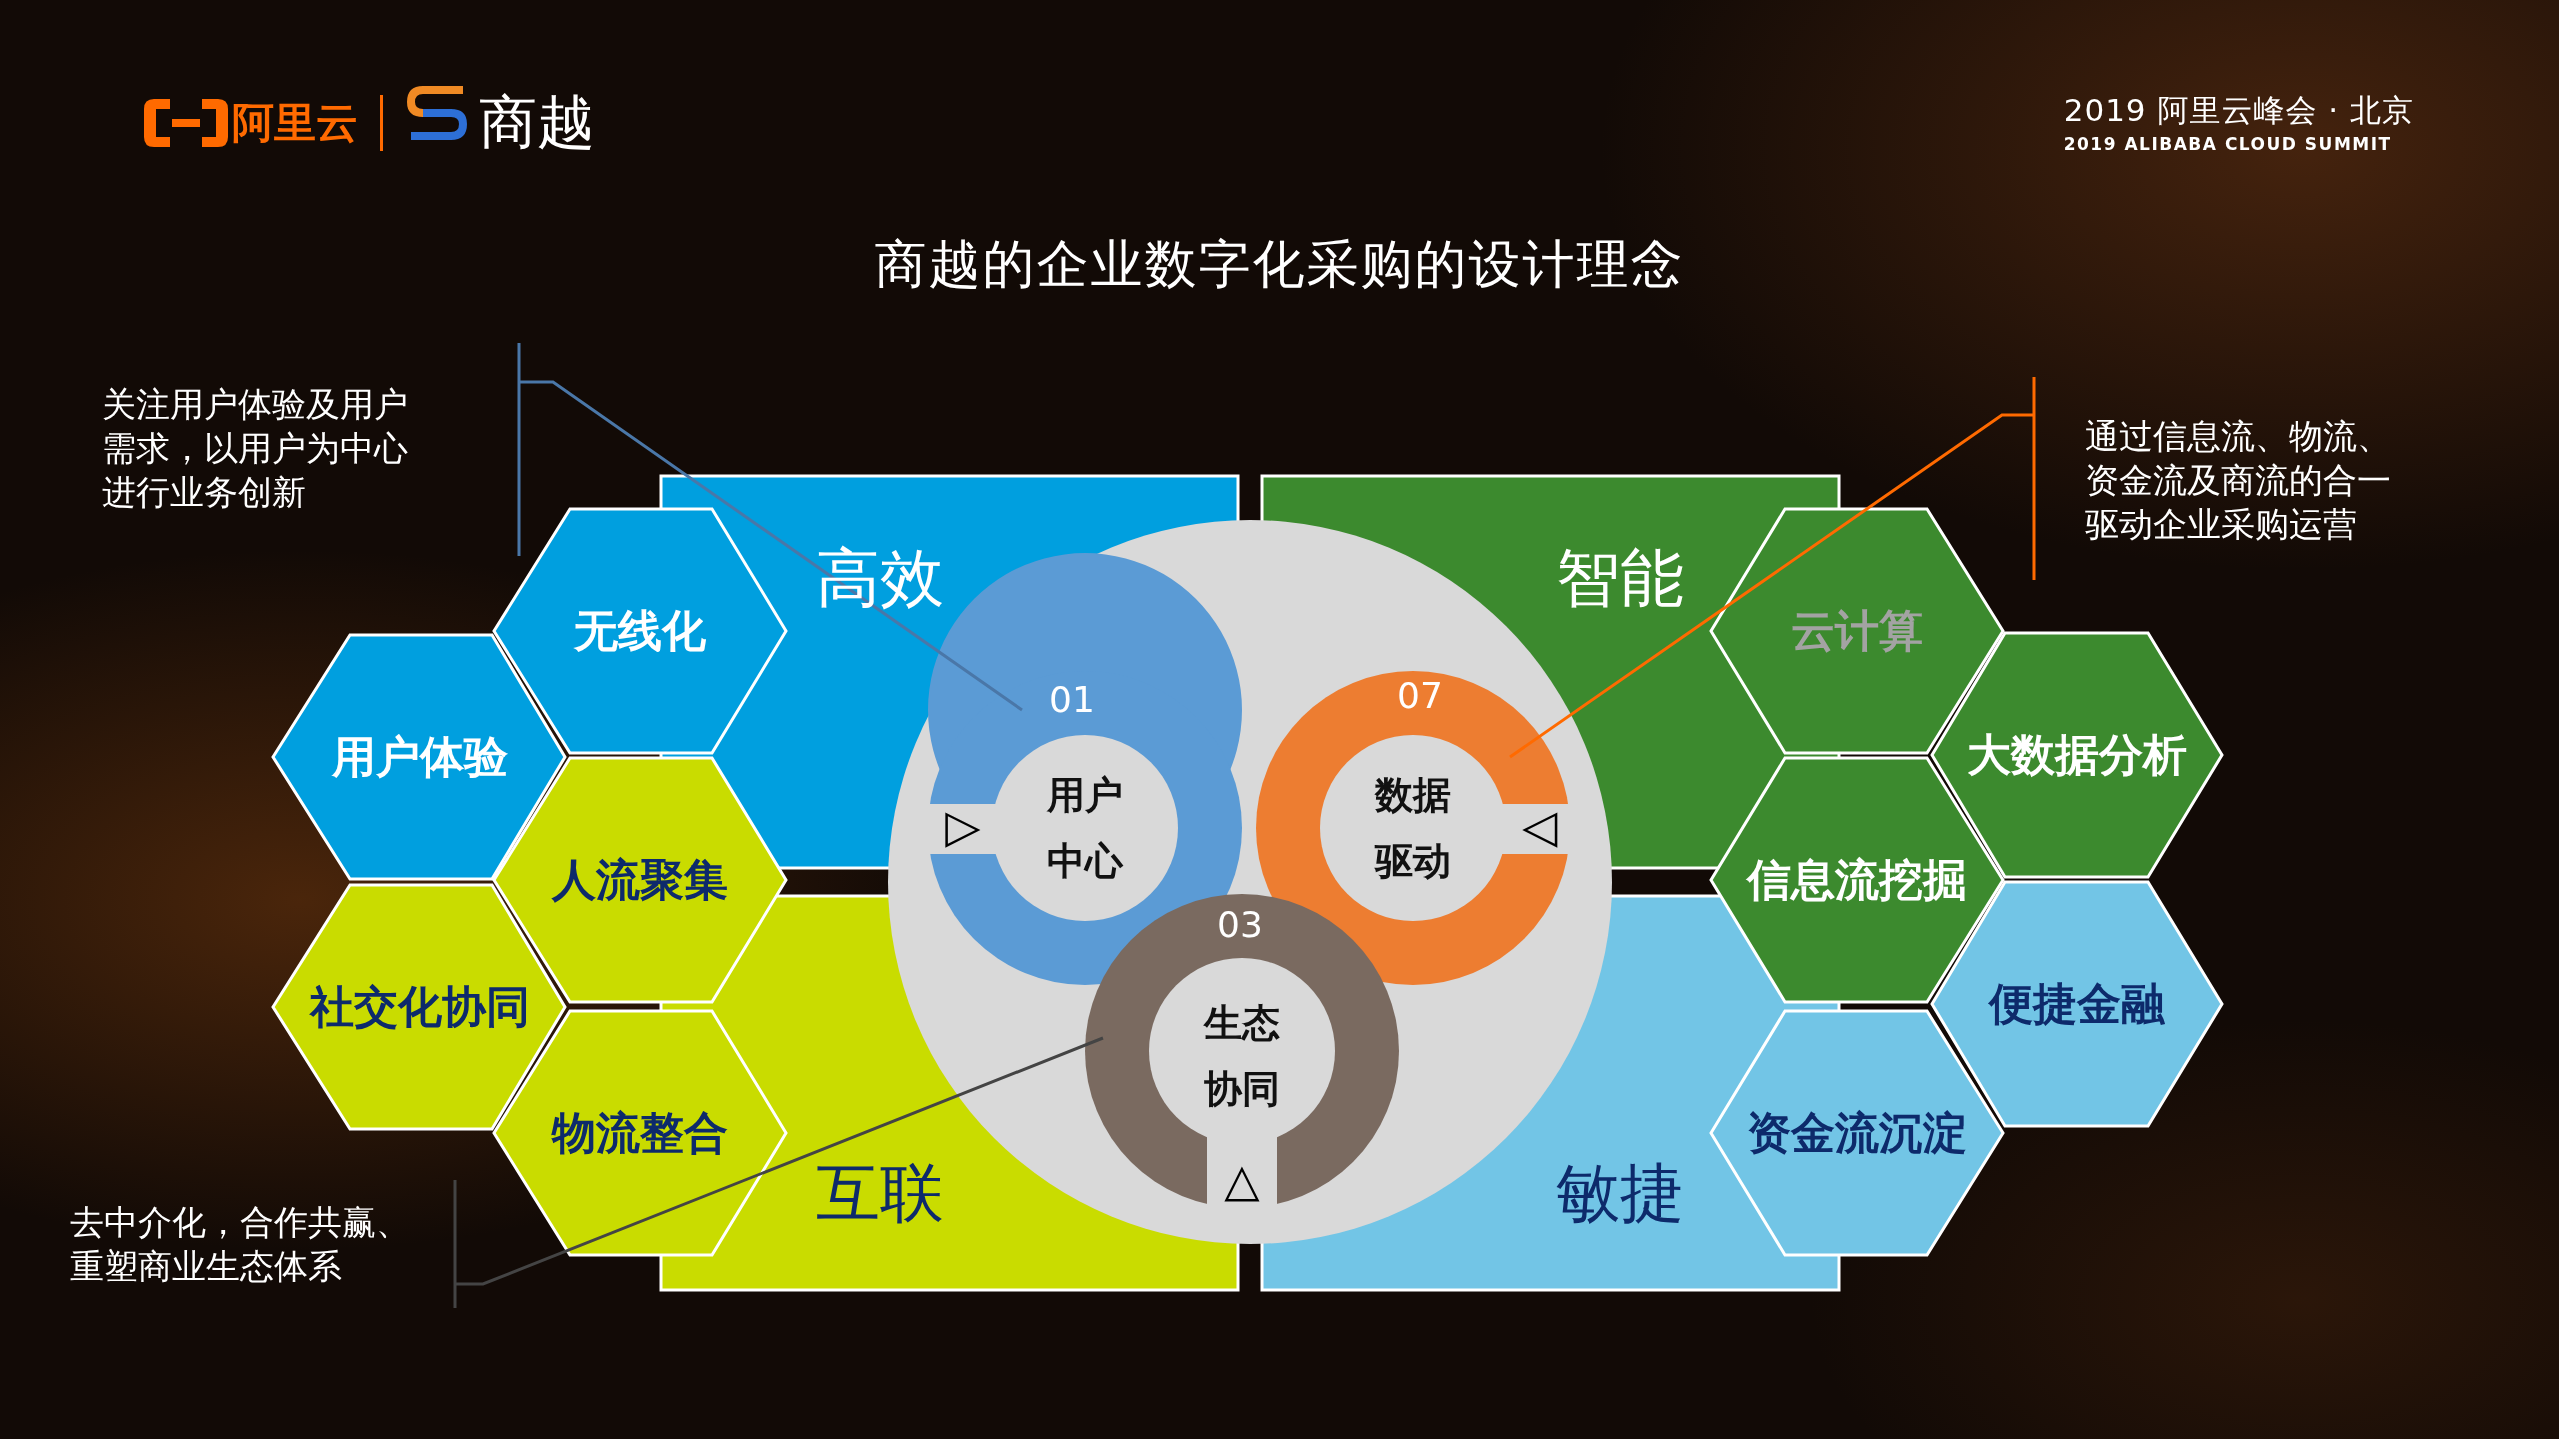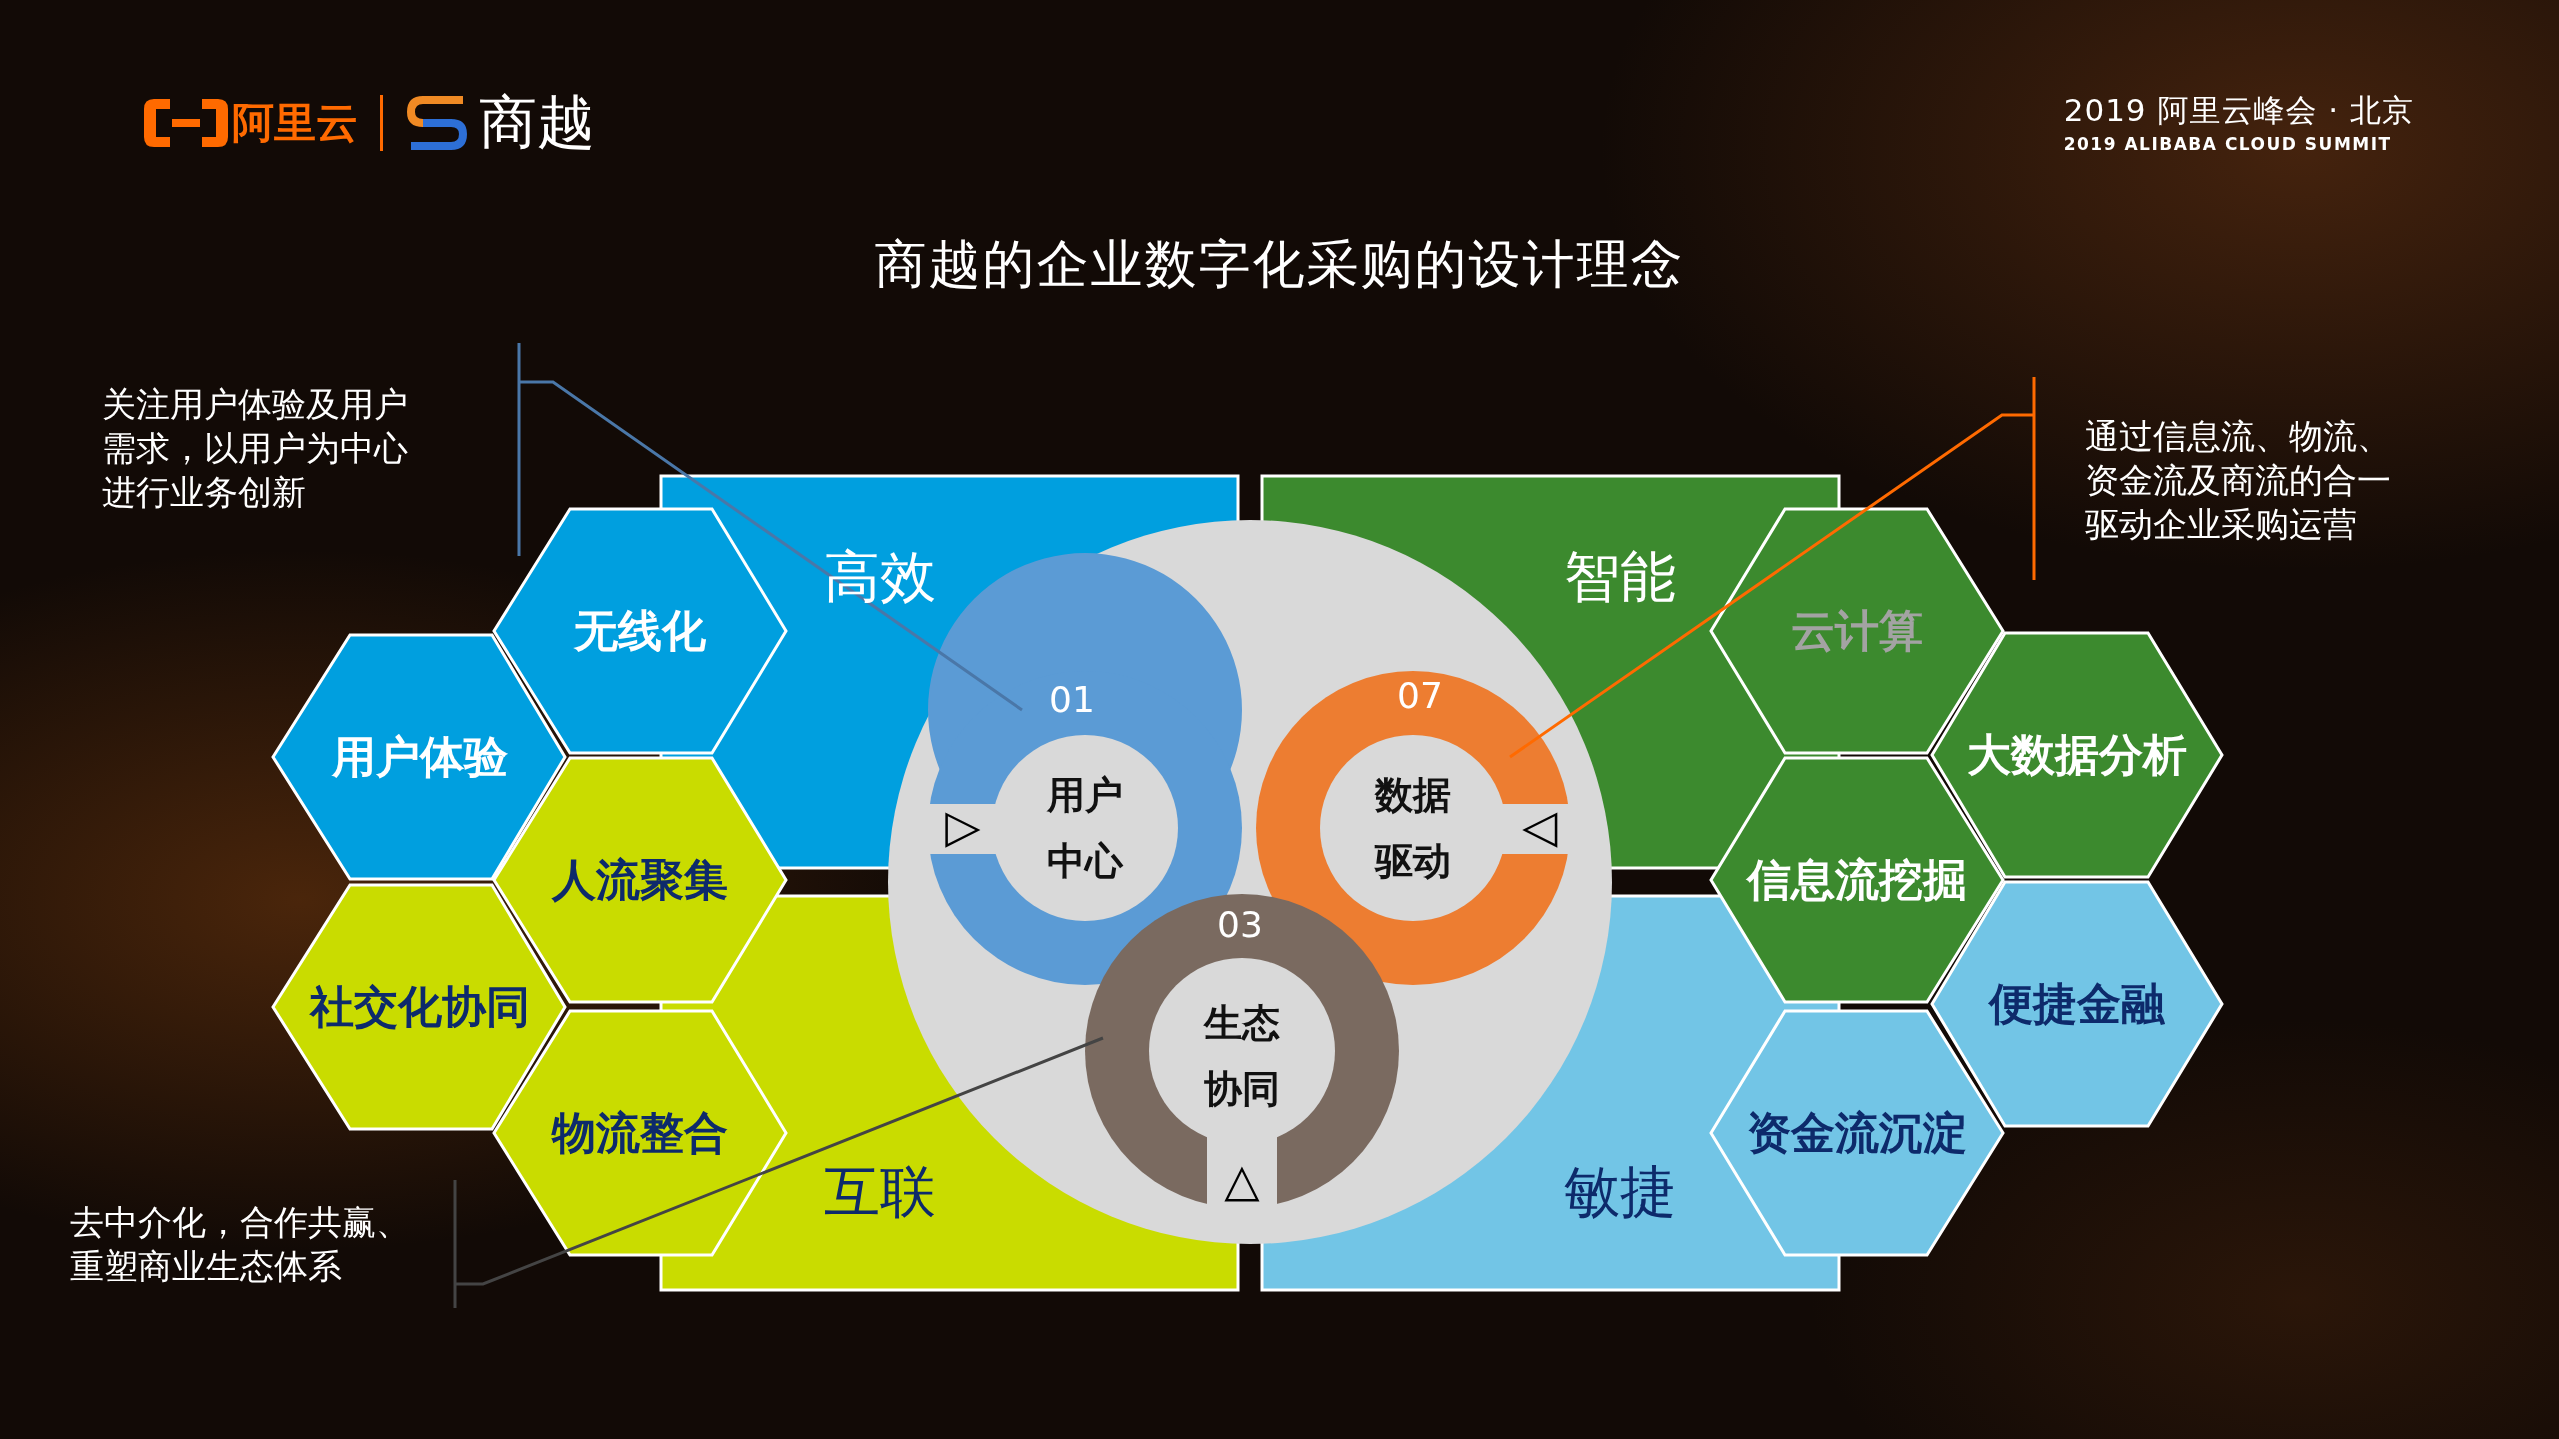--- a/index.html
+++ b/index.html
@@ -8,28 +8,28 @@
       radial-gradient(ellipse 900px 500px at 300px 900px, rgba(120,60,15,0.55), transparent 70%),
       radial-gradient(ellipse 1000px 600px at 2300px 150px, rgba(110,55,20,0.55), transparent 70%),
       radial-gradient(ellipse 700px 400px at 2300px 1300px, rgba(90,45,15,0.35), transparent 70%),
       #120a06;
     font-family:"DejaVu Sans","Liberation Sans",sans-serif;color:#fff;}
   .abs{position:absolute;}
   svg.canvas{position:absolute;left:0;top:0;}
   .logo{left:140px;top:88px;display:flex;align-items:center;height:70px;}
   .logo-ali{color:#ff6a00;font-size:42px;font-weight:bold;display:flex;align-items:center;gap:0;}
   .logo-sep{width:3px;height:56px;background:#ff6a00;margin:0 22px;}
-  .logo-sy{font-size:58px;color:#fff;display:flex;align-items:center;gap:10px;}
+  .logo-sy{font-size:58px;color:#fff;display:flex;align-items:flex-start;gap:10px;}
   .summit{right:145px;top:90px;text-align:left;}
   .summit-cn{font-size:31px;letter-spacing:1px;}
   .summit-en{font-size:17px;font-weight:bold;letter-spacing:1.5px;margin-top:2px;}
   .title{left:0;width:2559px;top:230px;text-align:center;font-size:52px;letter-spacing:2px;}
   .callout{font-size:34px;line-height:44px;}
   .hex-label{position:absolute;font-weight:bold;font-size:44px;text-align:center;white-space:nowrap;transform:translate(-50%,-50%);}
-  .quad-label{position:absolute;font-size:56px;transform:translate(-50%,-50%);white-space:nowrap;}
+  .quad-label{position:absolute;font-size:64px;transform:translate(-50%,-50%);white-space:nowrap;}
   .ring-num{position:absolute;font-size:36px;color:#fff;transform:translate(-50%,-50%);text-align:center;}
   .ring-text{position:absolute;font-size:38px;font-weight:bold;color:#111;text-align:center;line-height:66px;transform:translate(-50%,-50%);}
   .arrow{position:absolute;font-size:46px;color:#000;transform:translate(-50%,-50%);}
 </style>
 </head>
 <body>
 
 <svg class="canvas" width="2559" height="1439" viewBox="0 0 2559 1439">
 
   <rect x="661" y="476" width="577" height="392" fill="#009fdf" stroke="#fff" stroke-width="3"></rect>

